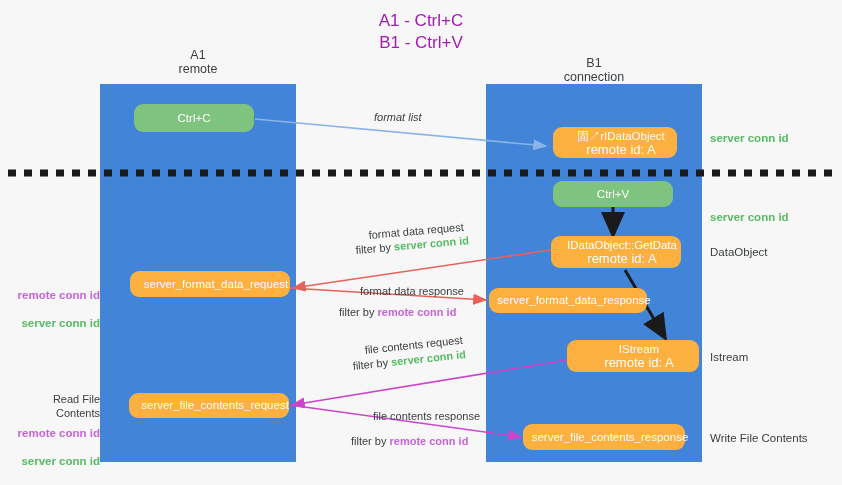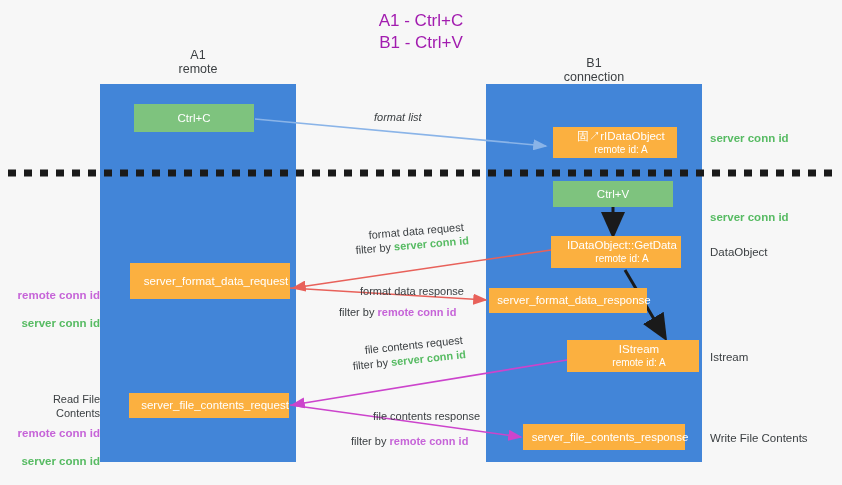--- a/index.html
+++ b/index.html
@@ -59,30 +59,31 @@
     box-sizing: border-box;
     display: flex;
     flex-direction: column;
     align-items: center;
     justify-content: center;
     color: #ffffff;
     font-size: 11.5px;
     line-height: 13px;
     text-align: center;
     z-index: 6;
+    border-radius: 9px;
   }
   .box-green { background: #7ec37e; }
   .box-orange { background: #fbb040; padding-left: 12px; }
-  .box .l2 { font-size: 10px; }
+  .box .l2 { font-size: 13px; }
 
   #box-ctrlc   { left: 134px; top: 104px;  width: 120px; height: 28px; }
   #box-fmtlist { left: 553px; top: 127px;  width: 124px; height: 31px; }
   #box-ctrlv   { left: 553px; top: 181px;  width: 120px; height: 26px; }
   #box-getdata { left: 551px; top: 236px;  width: 130px; height: 32px; }
-  #box-sfdreq  { left: 130px; top: 263px;  width: 160px; height: 36px; align-items: center; }
+  #box-sfdreq  { left: 130px; top: 271px;  width: 160px; height: 26px; align-items: center; }
   #box-sfdresp { left: 489px; top: 288px;  width: 158px; height: 25px; }
   #box-istream { left: 567px; top: 340px;  width: 132px; height: 32px; }
   #box-sfcreq  { left: 129px; top: 393px;  width: 160px; height: 25px; }
   #box-sfcresp { left: 523px; top: 424px;  width: 162px; height: 26px; }
 
   
   .side-label {
     font-size: 11.5px;
     line-height: 14px;
     white-space: pre-line;

